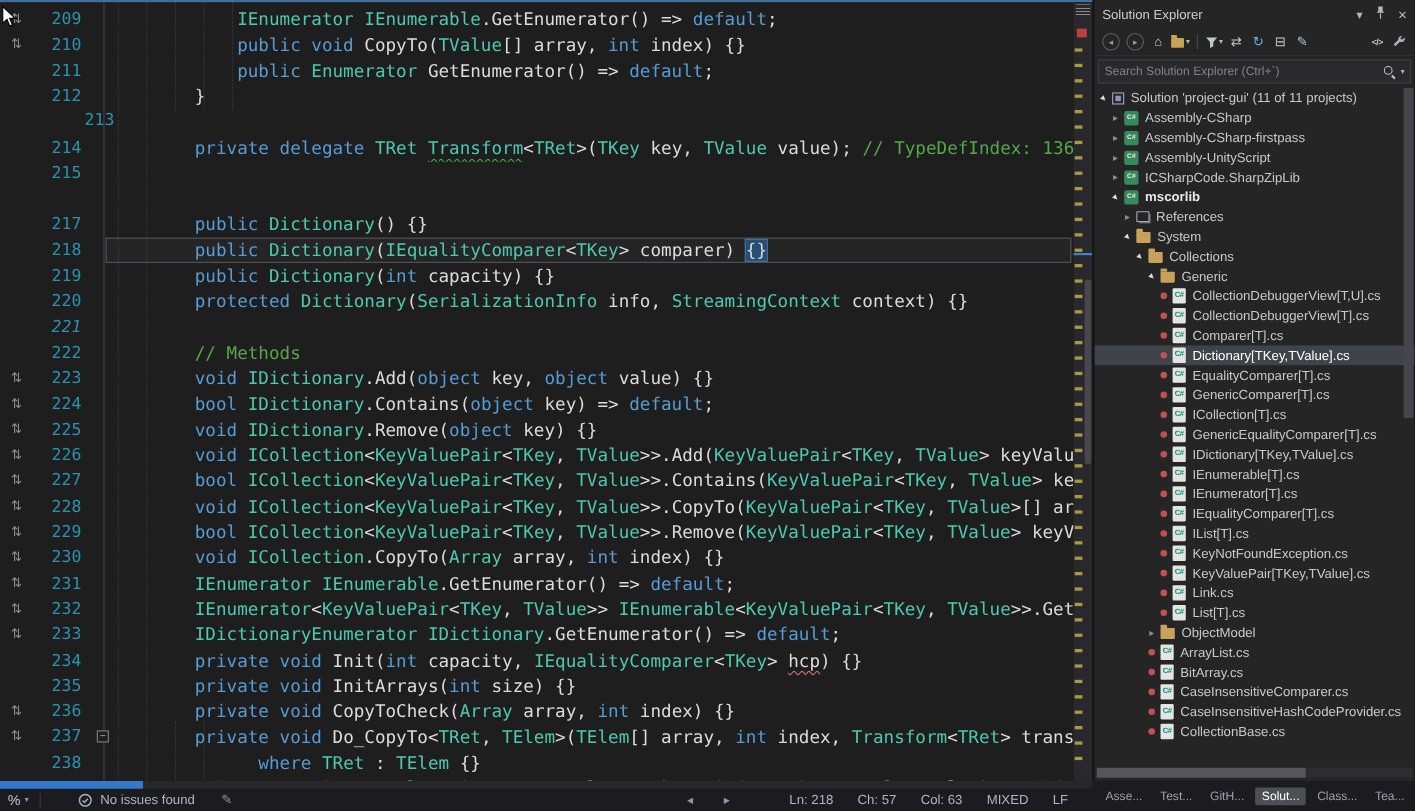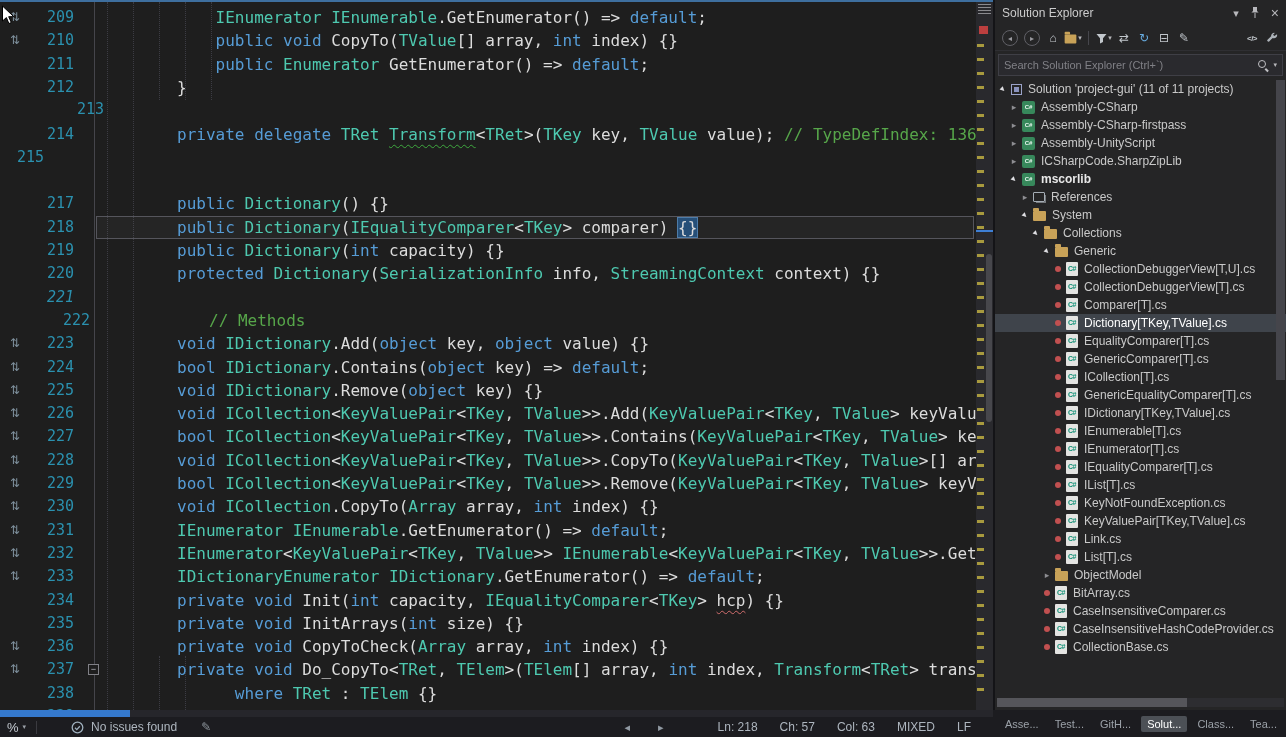--- a/index.html
+++ b/index.html
@@ -154,21 +154,21 @@
         <div class="crow" style="top: 96px; padding-left: 30px;">
           <span class="gut"></span>
           <span class="lnum">213</span>
           <span class="ctext"></span>
         </div>
         <div class="crow" style="top: 120.5px;">
           <span class="gut"></span>
           <span class="lnum">214</span>
           <span class="ctext">        <span class="tk-k">private</span><span class="tk-p"> </span><span class="tk-k">delegate</span><span class="tk-p"> </span><span class="tk-t">TRet</span><span class="tk-p"> </span><span class="tk-t sq-g">Transform</span><span class="tk-p">&lt;</span><span class="tk-t">TRet</span><span class="tk-p">&gt;(</span><span class="tk-t">TKey</span><span class="tk-p"> key, </span><span class="tk-t">TValue</span><span class="tk-p"> value); </span><span class="tk-c">// TypeDefIndex: 1366</span></span>
         </div>
-        <div class="crow" style="top: 143.8px; flex-direction: column;">
+        <div class="crow" style="top: 143.8px;">
           <span class="gut"></span>
           <span class="lnum">215</span>
           <span class="ctext"></span>
         </div>
         <div class="crow" style="top: 190.4px;">
           <span class="gut"></span>
           <span class="lnum">217</span>
           <span class="ctext">        <span class="tk-k">public</span><span class="tk-p"> </span><span class="tk-t">Dictionary</span><span class="tk-p">() {}</span></span>
         </div>
         <div class="crow" style="top: 213.7px;">
@@ -184,21 +184,21 @@
         <div class="crow" style="top: 260.3px;">
           <span class="gut"></span>
           <span class="lnum">220</span>
           <span class="ctext">        <span class="tk-k">protected</span><span class="tk-p"> </span><span class="tk-t">Dictionary</span><span class="tk-p">(</span><span class="tk-t">SerializationInfo</span><span class="tk-p"> info, </span><span class="tk-t">StreamingContext</span><span class="tk-p"> context) {}</span></span>
         </div>
         <div class="crow" style="top: 283.6px; font-style: italic;">
           <span class="gut"></span>
           <span class="lnum">221</span>
           <span class="ctext"></span>
         </div>
-        <div class="crow" style="top: 306.9px; gap: 16px;">
+        <div class="crow" style="top: 306.9px;">
           <span class="gut"></span>
           <span class="lnum">222</span>
           <span class="ctext">        <span class="tk-c">// Methods</span></span>
         </div>
         <div class="crow" style="top: 330.2px;">
           <span class="gut">⇅</span>
           <span class="lnum">223</span>
           <span class="ctext">        <span class="tk-k">void</span><span class="tk-p"> </span><span class="tk-t">IDictionary</span><span class="tk-p">.Add(</span><span class="tk-k">object</span><span class="tk-p"> key, </span><span class="tk-k">object</span><span class="tk-p"> value) {}</span></span>
         </div>
         <div class="crow" style="top: 353.5px;">
@@ -616,20 +616,28 @@
           </span>
           <span class="ticon icon-folder"></span>
           <span class="tlabel">ObjectModel</span>
         </div>
         <div class="trow">
           <span class="tpad" style="width: 46px;"></span>
           <span class="tslot">
             <span class="reddot"></span>
           </span>
           <span class="ticon icon-cs"></span>
+          <span class="tlabel">ArrayList.cs</span>
+        </div>
+        <div class="trow">
+          <span class="tpad" style="width: 46px;"></span>
+          <span class="tslot">
+            <span class="reddot"></span>
+          </span>
+          <span class="ticon icon-cs"></span>
           <span class="tlabel">BitArray.cs</span>
         </div>
         <div class="trow">
           <span class="tpad" style="width: 46px;"></span>
           <span class="tslot">
             <span class="reddot"></span>
           </span>
           <span class="ticon icon-cs"></span>
           <span class="tlabel">CaseInsensitiveComparer.cs</span>
         </div>

